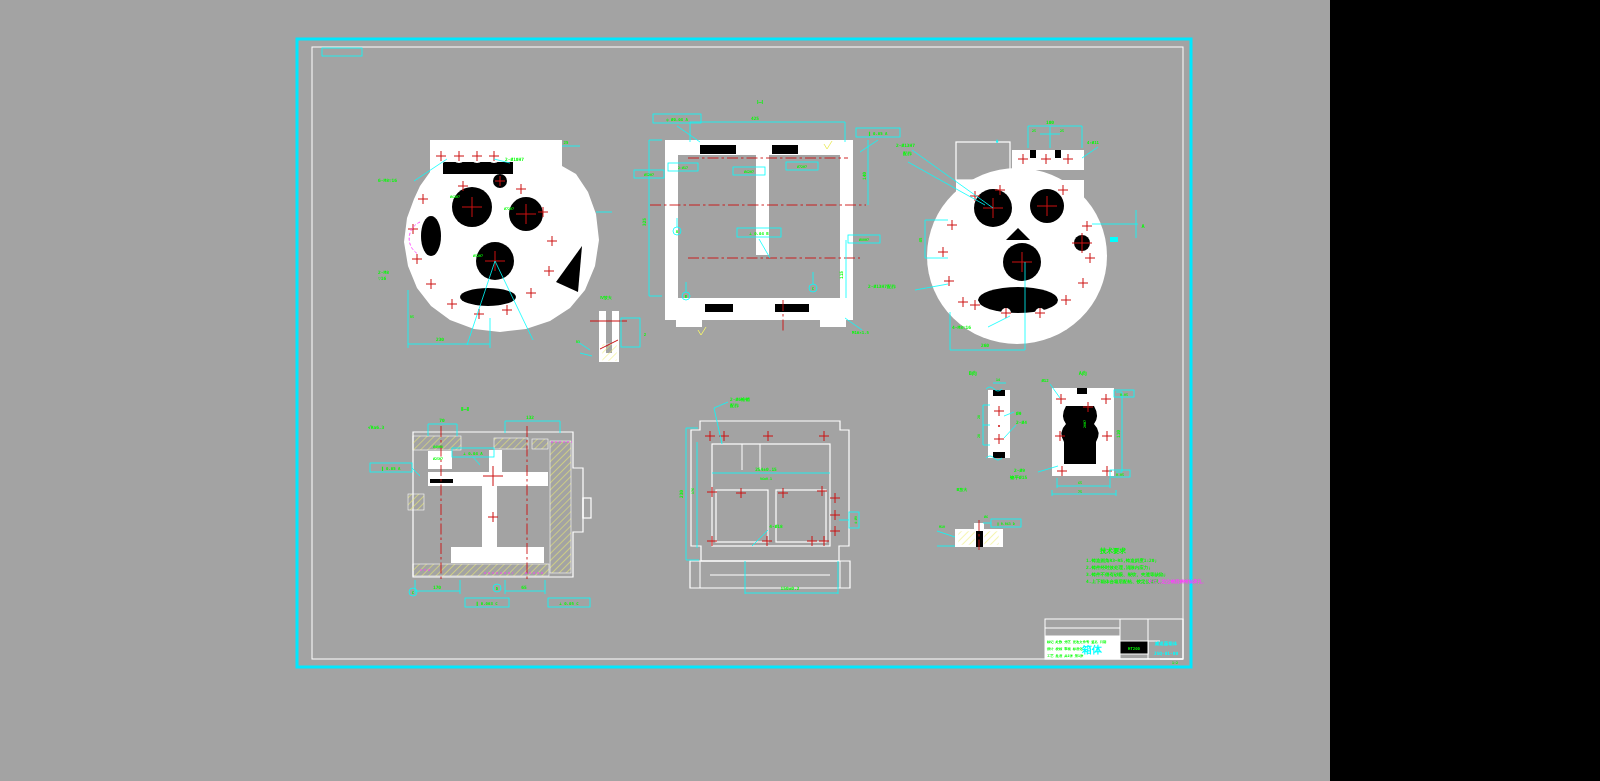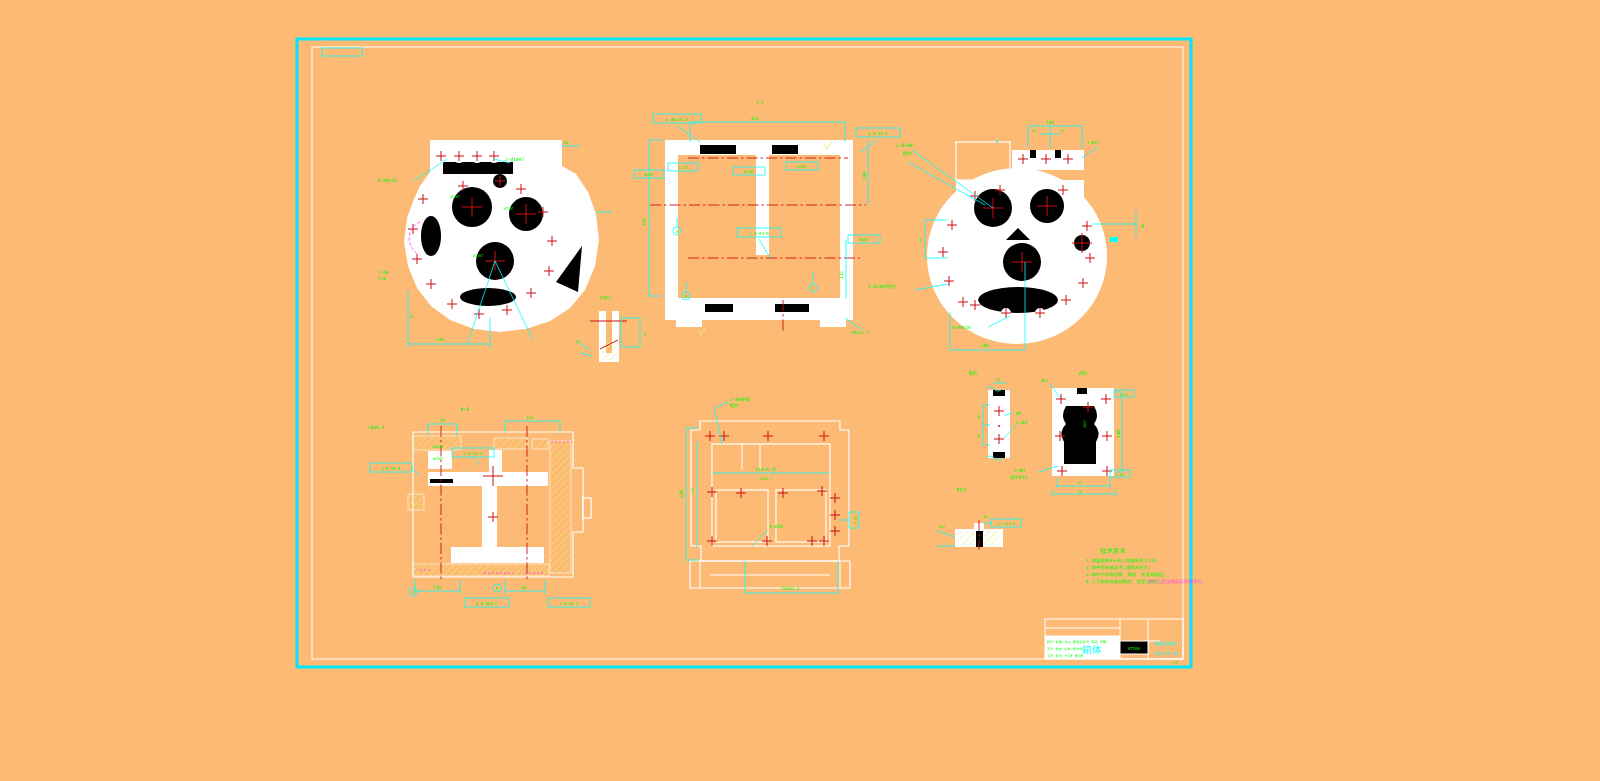--- a/index.html
+++ b/index.html
@@ -1,16 +1,16 @@
 <!DOCTYPE html>
 <html><head>
 <meta charset="utf-8">
 <style>
   html,body{margin:0;padding:0;background:#000;}
-  #stage{position:relative;width:1600px;height:781px;background:#fdba74;overflow:hidden;}
+  #stage{position:relative;width:1330px;height:781px;background:#a3a3a3;overflow:hidden;font-weight:bold;}
   svg{position:absolute;left:0;top:0;}
   svg text{font-family:"DejaVu Sans Mono","Liberation Mono",monospace;fill:#00ff00;font-size:4.5px;text-anchor:middle;}
   text.c{fill:#00ffff;} text.m{fill:#ff3dff;text-anchor:start;} text.ta{text-anchor:start;}
   text.sz3{font-size:3.3px;} text.sz4{font-size:4px;} text.sz5{font-size:5.2px;} text.sz6{font-size:6.5px;} text.sz10{font-size:10px;}
   .w{fill:#ffffff;stroke:none;}
   .ws{fill:none;stroke:#ffffff;stroke-width:1.2;}
   .wl{stroke:#ffffff;stroke-width:1;fill:none;}
   .b{fill:#000000;stroke:none;}
   .cy{stroke:#00ffff;stroke-width:.8;fill:none;}
   .tfr{stroke:#00ffff;stroke-width:.8;fill:none;}

